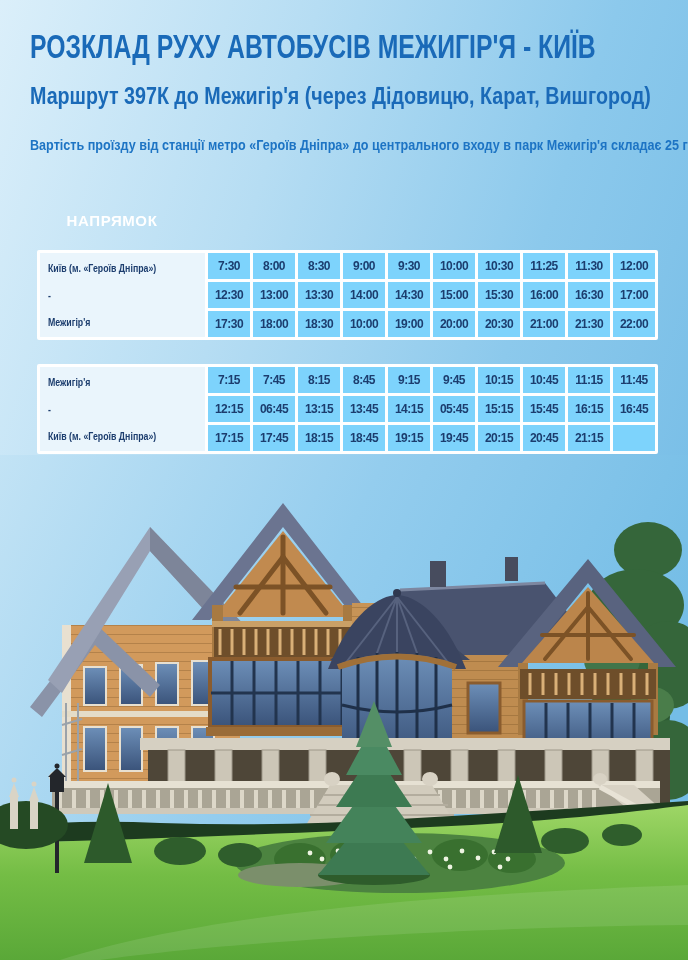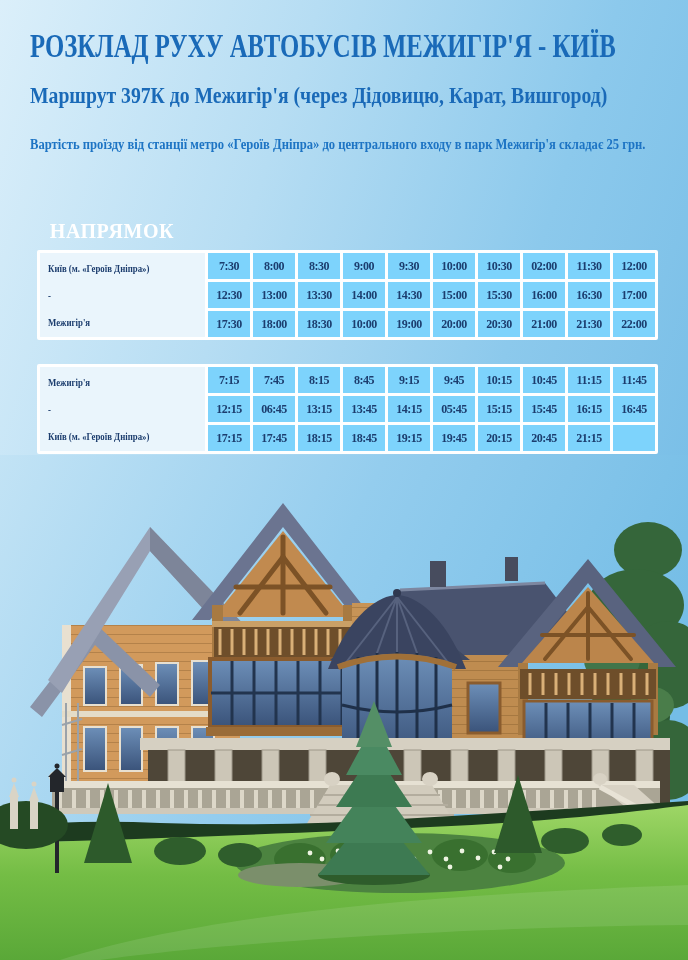--- a/index.html
+++ b/index.html
@@ -1,33 +1,33 @@
 <!DOCTYPE html>
 <html lang="uk"><head>
 <meta charset="utf-8">
 <style>
   html,body{margin:0;padding:0;background:#ffffff;}
   .poster{
     position:relative;width:688px;height:960px;overflow:hidden;
-    font-family:Liberation Serif, serif;
+    font-family:Liberation Sans, sans-serif;
     background:linear-gradient(108deg,#dbeffa 0%,#b6ddf3 32%,#8cc9ec 62%,#6db8e4 100%);
   }
   .cond{display:inline-block;white-space:nowrap;transform-origin:left center;}
 
   .title{position:absolute;left:30px;top:28px;font-size:33px;font-weight:bold;color:#1a6ab8;}
   .title .cond{transform:scaleX(0.75);}
   .subtitle{position:absolute;left:30px;top:82px;font-size:24px;font-weight:bold;color:#1a6ab8;}
   .subtitle .cond{transform:scaleX(0.82);}
   .info{position:absolute;left:30px;font-size:15px;font-weight:bold;color:#1d74c4;}
   .info1{top:136px;}
   .info2{top:168px;}
   .info .cond{transform:scaleX(0.84);}
 
-  .dir-header{position:absolute;left:37px;top:220px;width:621px;display:flex;
-    color:#ffffff;font-weight:bold;font-size:20px;letter-spacing:0.6px;align-items:flex-end;}
+  .dir-header{position:absolute;left:37px;top:212px;width:621px;display:flex;
+    color:#ffffff;font-weight:bold;font-size:15px;letter-spacing:0.6px;align-items:flex-end;}
   .dh-left{width:150px;text-align:center;}
   .dh-right{flex:1;text-align:center;padding-left:30px;}
 
   .schedule-table{
     position:absolute;left:37px;width:621px;box-sizing:border-box;
     background:#ffffff;border-radius:2px;padding:3px;
     display:grid;grid-template-columns:165px repeat(10,1fr);
     grid-auto-rows:26px;gap:3px;
   }
   .table-0{top:250px;}
@@ -72,21 +72,21 @@
           <span class="cond">Межигір'я</span>
         </div>
       </div>
       <div class="time-cell">7:30</div>
       <div class="time-cell">8:00</div>
       <div class="time-cell">8:30</div>
       <div class="time-cell">9:00</div>
       <div class="time-cell">9:30</div>
       <div class="time-cell">10:00</div>
       <div class="time-cell">10:30</div>
-      <div class="time-cell">02:00</div>
+      <div class="time-cell">11:25</div>
       <div class="time-cell">11:30</div>
       <div class="time-cell">12:00</div>
       <div class="time-cell">12:30</div>
       <div class="time-cell">13:00</div>
       <div class="time-cell">13:30</div>
       <div class="time-cell">14:00</div>
       <div class="time-cell">14:30</div>
       <div class="time-cell">15:00</div>
       <div class="time-cell">15:30</div>
       <div class="time-cell">16:00</div>

